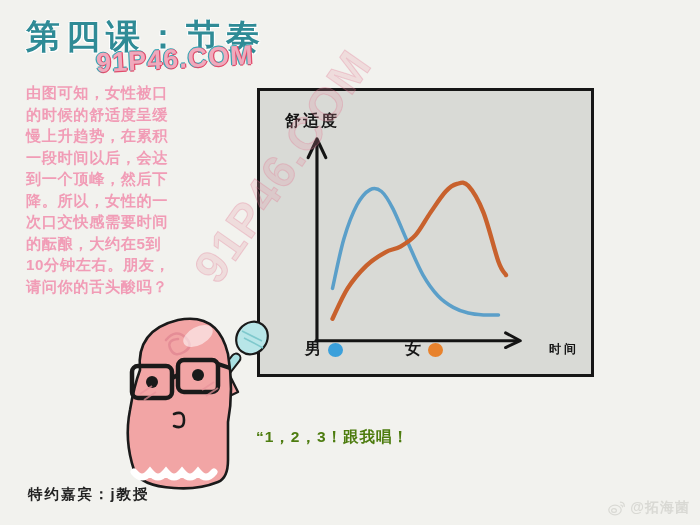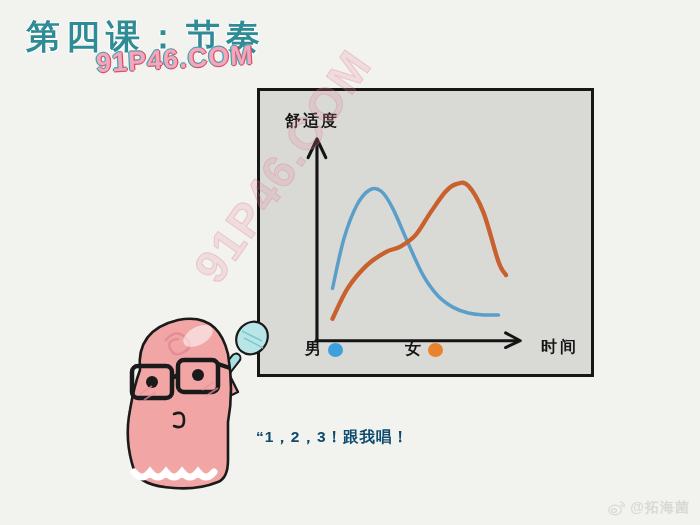--- a/index.html
+++ b/index.html
@@ -67,21 +67,21 @@
   .chart-inner{position:absolute;inset:0;}
   .chart-inner svg{display:block;width:100%;height:100%;}
 
   .ylabel{
     position:absolute;left:25px;top:20px;
     font-size:16px;font-weight:bold;color:#141414;letter-spacing:2px;
     white-space:nowrap;
   }
   .xlabel{
     position:absolute;right:12px;bottom:16px;
-    font-size:16px;font-weight:bold;color:#141414;letter-spacing:3px;
+    font-size:12px;font-weight:bold;color:#141414;letter-spacing:3px;
     white-space:nowrap;
     margin-left:19px;
   }
   .legend{
     position:absolute;left:45px;bottom:14px;
     display:flex;align-items:center;gap:7px;
     font-size:16px;font-weight:bold;color:#141414;
   }
   .legend.f{left:145px;}
   .dot{width:15px;height:14px;border-radius:50%;display:inline-block;}
@@ -142,20 +142,30 @@
       <span class="dot" id="dot-female" style="background: rgb(232, 130, 44);"></span>
     </div>
   </div>
 
   <div class="wm-diag">91P46.COM</div>
 
   <div class="title" style="color: rgb(47, 139, 150); font-family: Liberation Serif, serif;">第四课：节奏</div>
 
   <div class="wm-top">91P46.COM</div>
 
+  <div class="para" style="color: rgb(241, 156, 182);">由图可知，女性被口
+的时候的舒适度呈缓
+慢上升趋势，在累积
+一段时间以后，会达
+到一个顶峰，然后下
+降。所以，女性的一
+次口交快感需要时间
+的酝酿，大约在5到
+10分钟左右。朋友，
+请问你的舌头酸吗？</div>
 
   <div class="mascot">
     <svg width="230" height="200" viewBox="0 0 230 200">
 
       <g>
         <rect x="144" y="40" width="9" height="40" rx="4.5" transform="rotate(38 148 60)" fill="#a9e0e2" stroke="#1a1a1a" stroke-width="2"></rect>
         <ellipse cx="174" cy="28" rx="15" ry="17" transform="rotate(38 174 28)" fill="#b8e6e8" stroke="#1a1a1a" stroke-width="2.2"></ellipse>
         <path d="M164 21 Q174 26 184 31 M166 28 Q176 33 185 38" stroke="#7fc9cd" stroke-width="1.6" fill="none"></path>
       </g>
 
@@ -180,22 +190,23 @@
 
       <path d="M62 84 l12 -8 M66 90 l12 -8" stroke="#e9939b" stroke-width="2" opacity=".7"></path>
       <path d="M124 80 l12 -8 M128 86 l12 -8" stroke="#e9939b" stroke-width="2" opacity=".7"></path>
 
       <path d="M96 104 q10 -4 10 6 q0 10 -10 6" fill="none" stroke="#1a1a1a" stroke-width="2.6" stroke-linecap="round"></path>
 
       <ellipse cx="120" cy="26" rx="16" ry="9" transform="rotate(-28 120 26)" fill="#ffffff" opacity=".55"></ellipse>
     </svg>
   </div>
 
-  <div class="quote q1" style="color: #0c4a6e;">“1，2，3！跟我唱！</div>
-
+  <div class="quote q1" style="color: #4d7c0f;">“1，2，3！跟我唱！</div>
+
+  <div class="caption">特约嘉宾：j教授</div>
 
   <div class="wm-corner">
     <span>
       <svg width="18" height="16" viewBox="0 0 18 16">
         <ellipse cx="7" cy="10" rx="6.2" ry="4.8" fill="none" stroke="#d9d9d4" stroke-width="1.2"></ellipse>
         <ellipse cx="6" cy="10.5" rx="2.4" ry="1.9" fill="none" stroke="#d9d9d4" stroke-width="1.2"></ellipse>
         <path d="M12.5 2.2 Q16.6 2.4 16.2 6.4" fill="none" stroke="#d9d9d4" stroke-width="1.3" stroke-linecap="round"></path>
         <path d="M12.8 5 Q14.6 5.1 14.4 6.9" fill="none" stroke="#d9d9d4" stroke-width="1.2" stroke-linecap="round"></path>
       </svg>
     </span>

